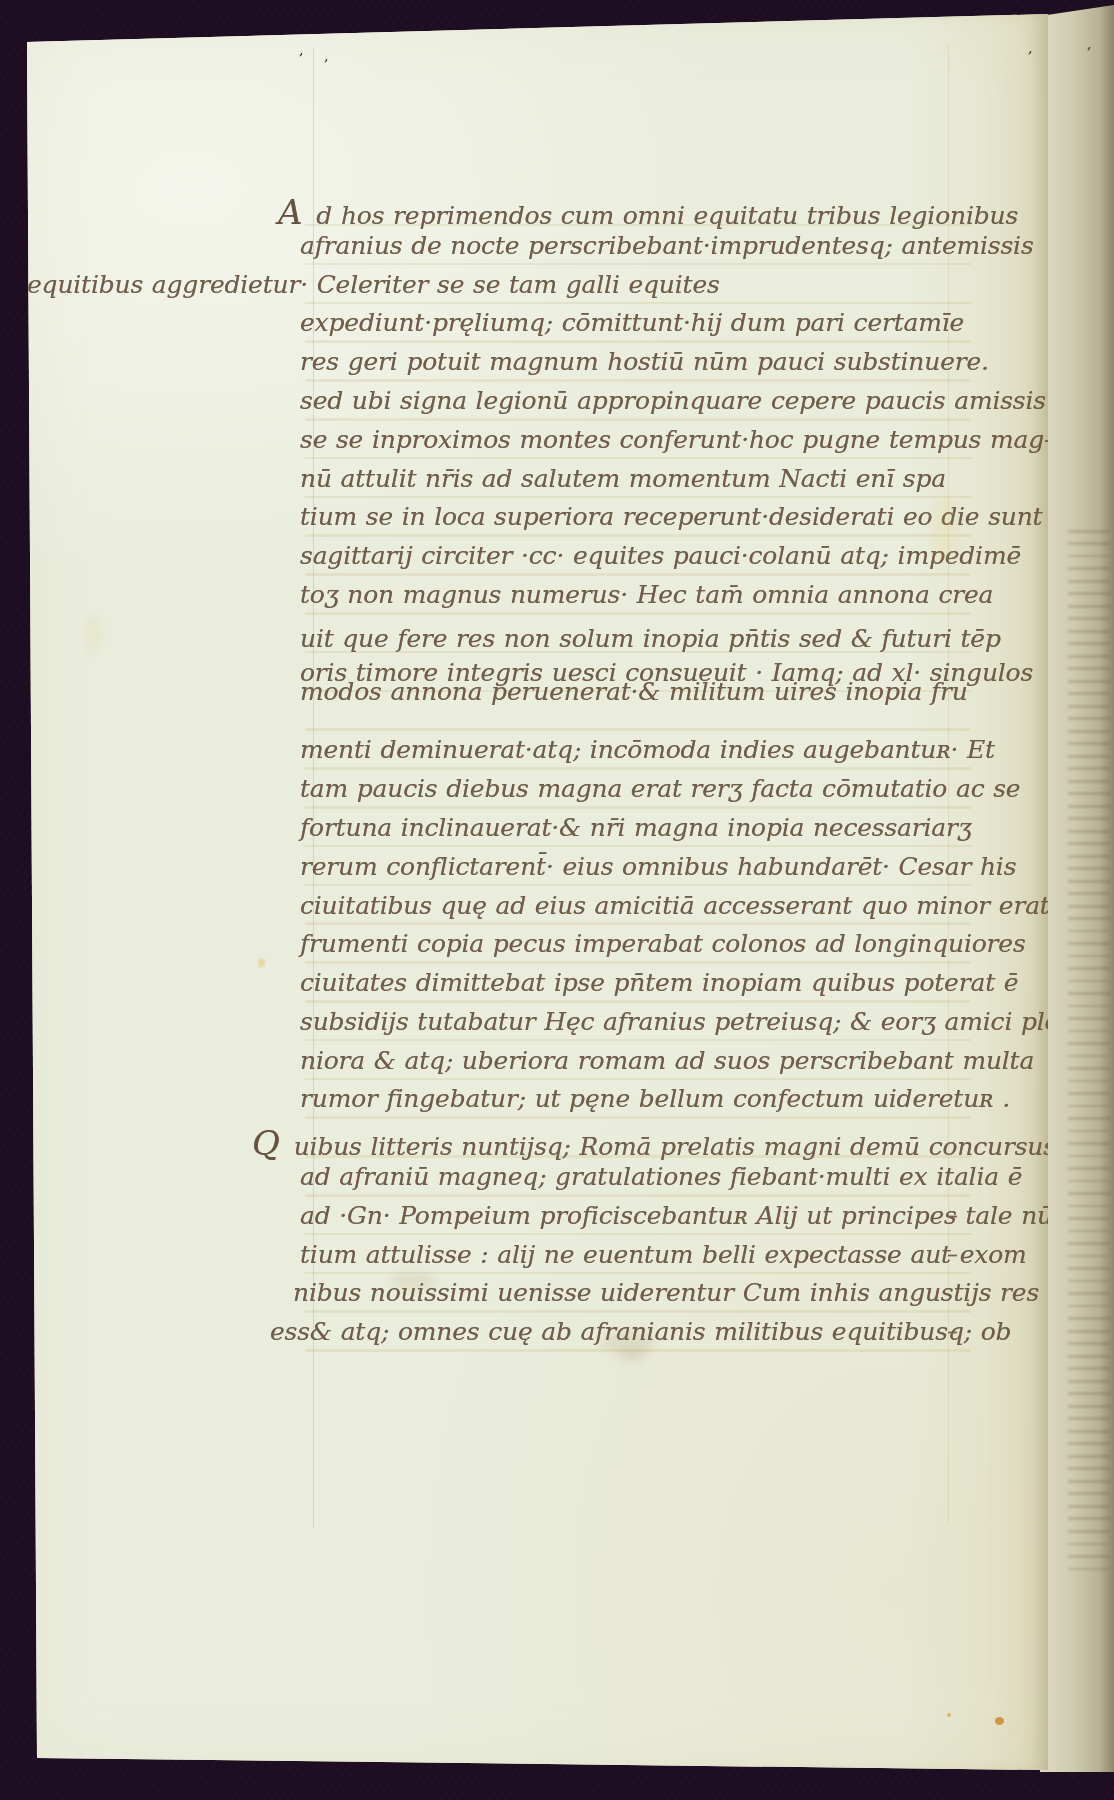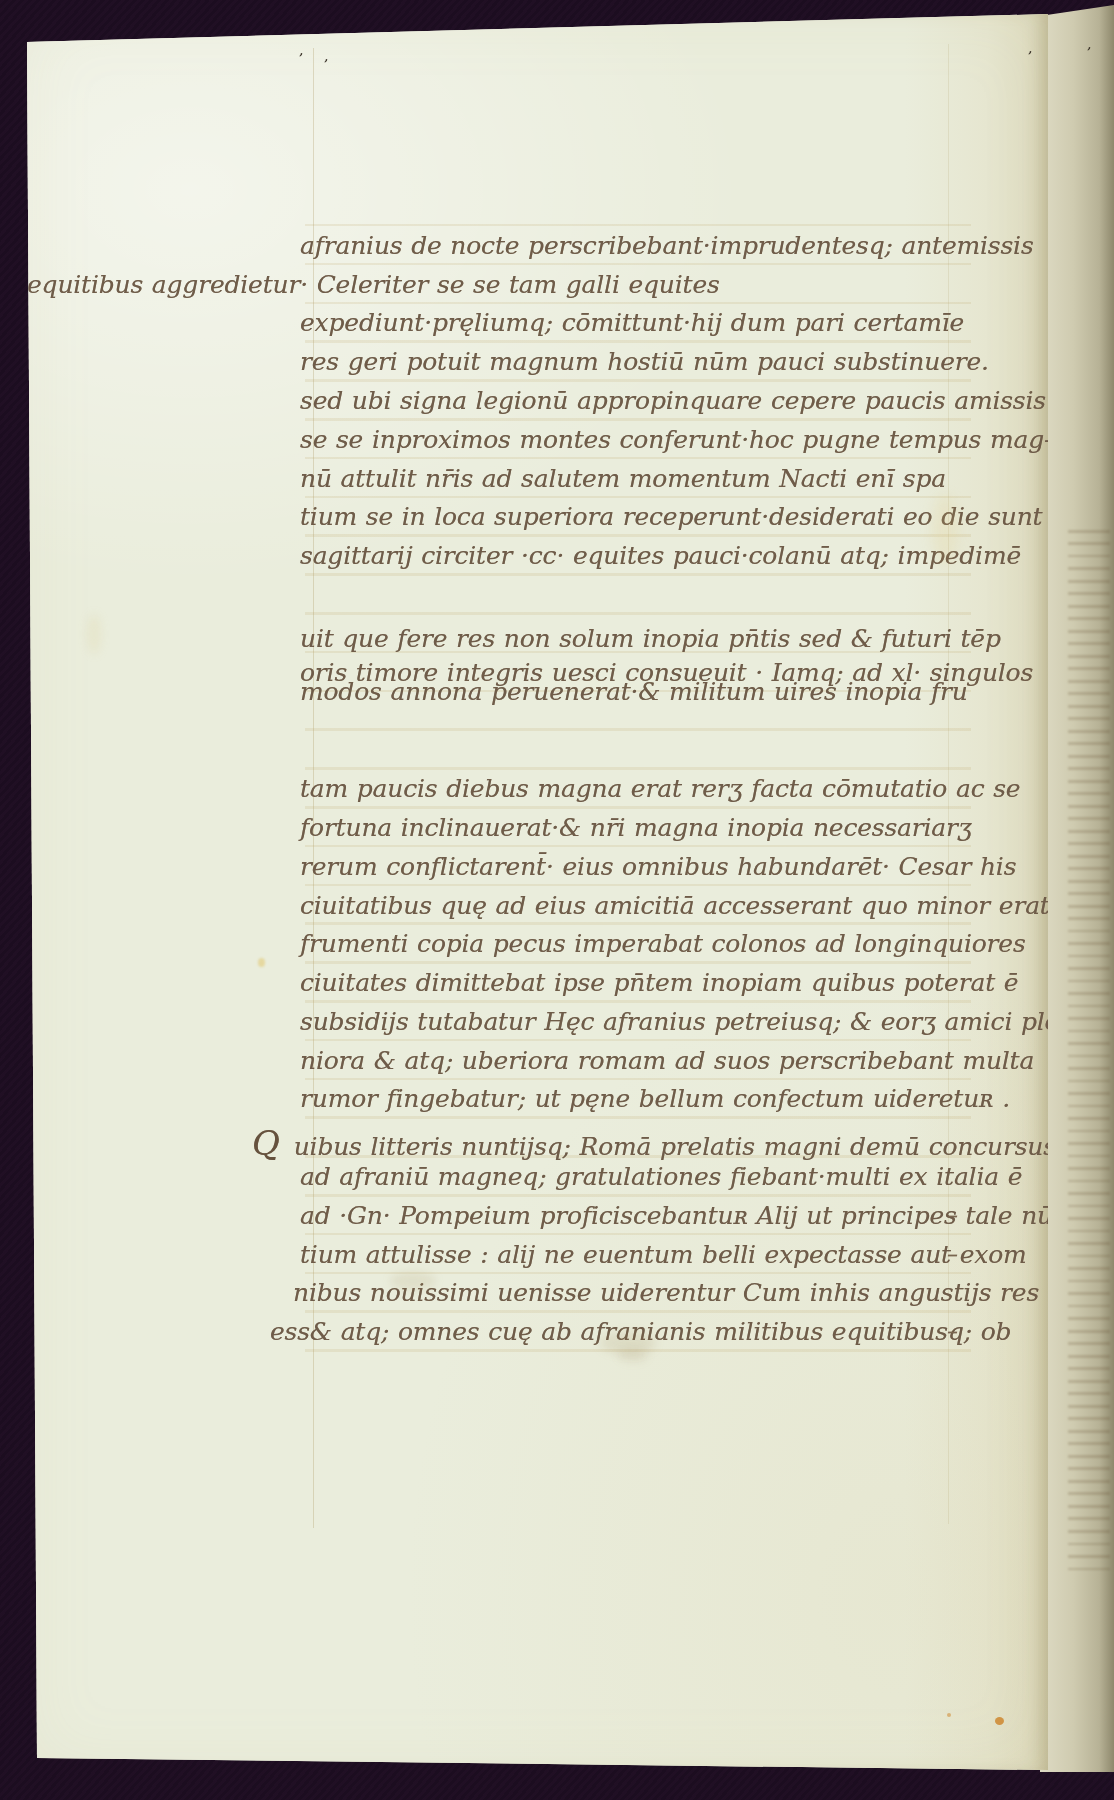--- a/index.html
+++ b/index.html
@@ -71,32 +71,35 @@
   <div class="page">
     <div class="vrule left"></div>
     <div class="vrule right"></div>
     <div class="ruling"></div>
 
     <span class="topmark" style="left:271px;top:36px;">’</span>
     <span class="topmark" style="left:296px;top:42px;">’</span>
     <span class="topmark" style="left:1000px;top:34px;">’</span>
 
     <div class="textblock" id="textblock">
+        <div class="line" style="top: 178px;"><span class="t" style="margin-left: 251px;"><span class="initial">A</span>d hos reprimendos cum omni equitatu tribus legionibus</span></div>
         <div class="line" style="top: 216.8px;"><span class="t" style="margin-left: 273px;">afranius de nocte perscribebant·imprudentesq; antemissis</span></div>
         <div class="line" style="top: 255.6px;"><span class="t" style="">equitibus aggredietur· Celeriter se se tam galli equites</span></div>
         <div class="line" style="top: 294.4px;"><span class="t" style="margin-left: 273px;">expediunt·pręliumq; cōmittunt·hij dum pari certamīe</span></div>
         <div class="line" style="top: 333.2px;"><span class="t" style="margin-left: 273px;">res geri potuit magnum hostiū nūm pauci substinuere.</span></div>
         <div class="line" style="top: 372px;"><span class="t" style="margin-left: 273px;">sed ubi signa legionū appropinquare cepere paucis amissis</span></div>
         <div class="line" style="top: 410.8px;"><span class="t" style="margin-left: 273px;">se se inproximos montes conferunt·hoc pugne tempus mag-</span></div>
         <div class="line" style="top: 449.6px;"><span class="t" style="margin-left: 273px;">nū attulit nr̄is ad salutem momentum  Nacti enī spa</span></div>
         <div class="line" style="top: 488.4px;"><span class="t" style="margin-left: 273px;">tium se in loca superiora receperunt·desiderati eo die sunt</span></div>
         <div class="line" style="top: 527.2px;"><span class="t" style="margin-left: 273px;">sagittarij circiter ·cc· equites pauci·colanū atq; impedimē</span></div>
+        <div class="line" style="top: 566px;"><span class="t" style="margin-left: 273px;">toʒ non magnus numerus· Hec tam̄ omnia annona crea</span></div>
         <div class="line" style="top: 610px;"><span class="t" style="margin-left: 273px;">uit que fere res non solum inopia pn̄tis sed &amp; futuri tēp</span></div>
         <div class="line" style="top: 643.6px;"><span class="t" style="margin-left: 273px;">oris timore integris uesci consueuit · Iamq; ad xl· singulos</span></div>
         <div class="line" style="top: 663px;"><span class="t" style="margin-left: 273px;">modos annona peruenerat·&amp; militum uires inopia fru</span></div>
+        <div class="line" style="top: 721.2px;"><span class="t" style="margin-left: 273px;">menti deminuerat·atq; incōmoda indies augebantuʀ· Et</span></div>
         <div class="line" style="top: 760px;"><span class="t" style="margin-left: 273px;">tam paucis diebus magna erat rerʒ facta cōmutatio ac se</span></div>
         <div class="line" style="top: 798.8px;"><span class="t" style="margin-left: 273px;">fortuna inclinauerat·&amp; nr̄i magna inopia necessariarʒ</span></div>
         <div class="line" style="top: 837.6px;"><span class="t" style="margin-left: 273px;">rerum conflictarent̄· eius omnibus habundarēt· Cesar his</span></div>
         <div class="line" style="top: 877px;"><span class="t" style="margin-left: 273px;">ciuitatibus quę ad eius amicitiā accesserant quo minor erat</span></div>
         <div class="line" style="top: 954px;"><span class="t" style="margin-left: 273px;">ciuitates dimittebat ipse pn̄tem inopiam quibus poterat ē</span></div>
         <div class="line" style="top: 915.2px;"><span class="t" style="margin-left: 273px;">frumenti copia pecus imperabat colonos ad longinquiores</span></div>
         <div class="line" style="top: 992.8px;"><span class="t" style="margin-left: 273px;">subsidijs tutabatur Hęc afranius petreiusq; &amp; eorʒ amici ple-</span></div>
         <div class="line" style="top: 1031.6px;"><span class="t" style="margin-left: 273px;">niora &amp; atq; uberiora romam ad suos perscribebant multa</span></div>
         <div class="line" style="top: 1070.4px;"><span class="t" style="margin-left: 273px;">rumor fingebatur; ut pęne bellum confectum uideretuʀ .</span></div>
         <div class="line" style="top: 1109.2px;"><span class="t" style="margin-left: 225px;"><span class="initial">Q</span>uibus litteris nuntijsq; Romā prelatis magni demū concursus</span></div>

